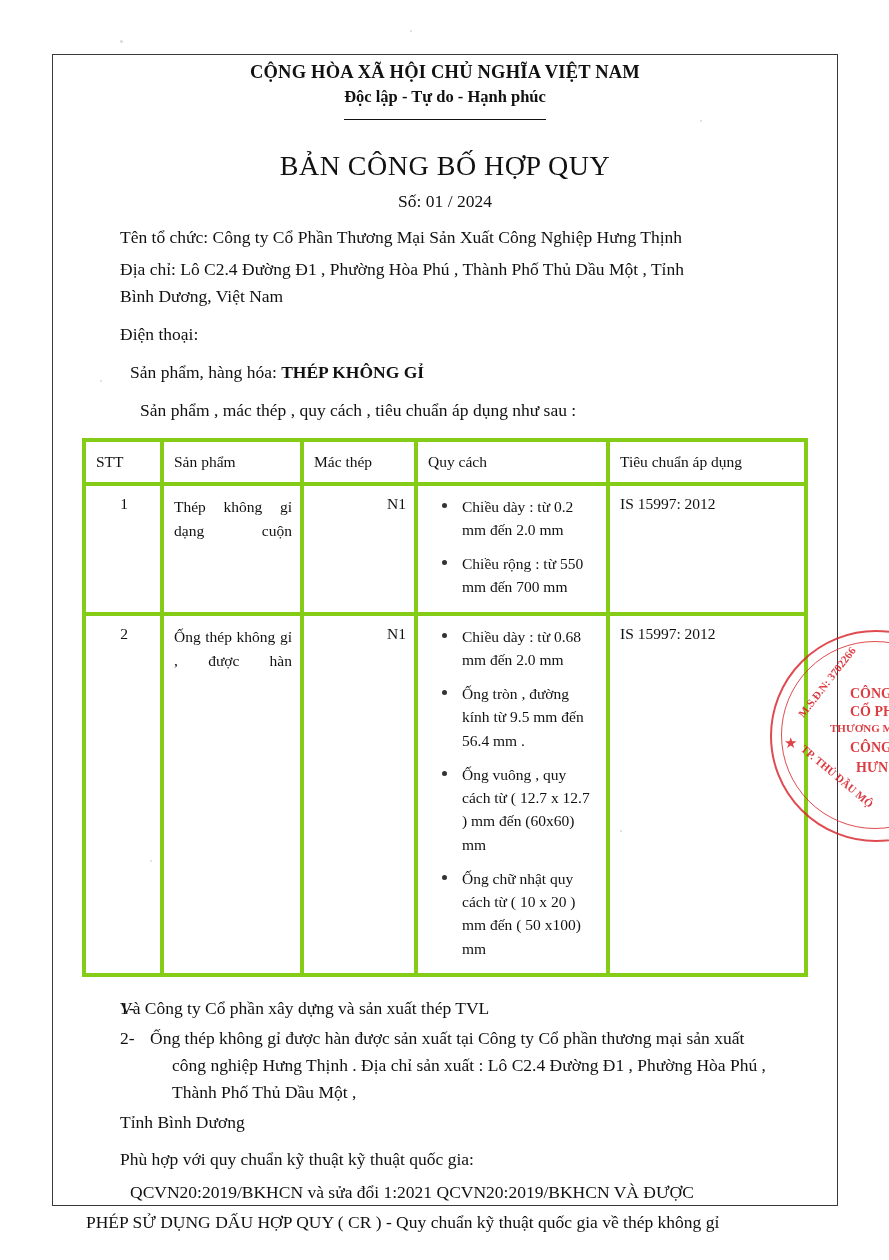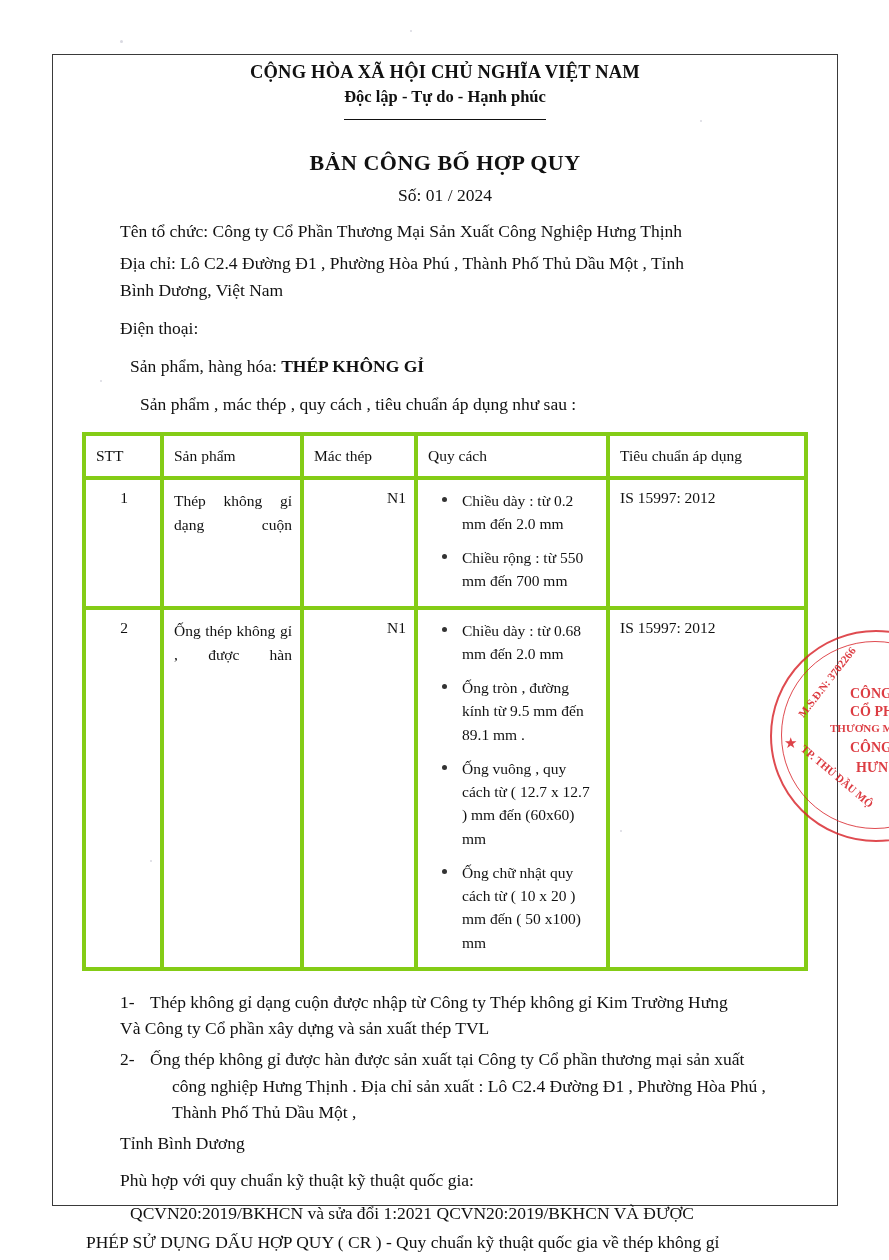--- a/index.html
+++ b/index.html
@@ -48,22 +48,22 @@
   .national-sub {
     font-size: 16.5px;
     font-weight: bold;
     margin-top: 4px;
     display: inline-block;
     border-bottom: 1.5px solid #111;
     padding-bottom: 12px;
   }
 
   .doc-title {
-    font-size: 22px;
-    font-weight: bold;
+    font-size: 28px;
+    font-weight: normal;
     margin-top: 30px;
     letter-spacing: 0.5px;
   }
   .doc-number {
     font-size: 17.5px;
     margin-top: 9px;
   }
 
   .para {
     font-size: 17.5px;
@@ -252,35 +252,34 @@
         </td>
         <td class="c-std">IS 15997: 2012</td>
       </tr>
       <tr>
         <td class="c-stt">2</td>
         <td class="c-prod">Ống thép không gỉ , được hàn</td>
         <td class="c-grade">N1</td>
         <td class="c-spec">
           <ul class="speclist">
             <li>Chiều dày : từ 0.68 mm đến 2.0 mm</li>
-            <li>Ống tròn , đường kính từ 9.5 mm đến 89.1 mm .</li>
+            <li>Ống tròn , đường kính từ 9.5 mm đến 56.4 mm .</li>
             <li>Ống vuông , quy cách từ ( 12.7 x 12.7 ) mm đến (60x60) mm</li>
             <li>Ống chữ nhật quy cách từ ( 10 x 20 ) mm đến ( 50 x100) mm</li>
           </ul>
         </td>
         <td class="c-std">IS 15997: 2012</td>
       </tr>
     </tbody>
   </table>
 
   <div class="notes">
     <div class="note note-1">
       <div class="num">1-</div>
       <div class="txt">
-        <span class="cont">Thép không gỉ dạng cuộn được nhập từ Công ty Thép không gỉ Kim Trường Hưng</span>
         <span class="cont last" style="margin-left:-30px;display:block;">Và Công ty Cổ phần xây dựng và sản xuất thép TVL</span>
       </div>
     </div>
     <div class="note note-2" style="margin-top:4px;">
       <div class="num">2-</div>
       <div class="txt">
         <span class="cont last">Ống thép không gỉ được hàn được sản xuất tại Công ty Cổ phần thương mại sản xuất</span>
         <span class="cont">công nghiệp Hưng Thịnh . Địa chỉ sản xuất : Lô C2.4 Đường Đ1 , Phường Hòa Phú ,</span>
         <span class="cont">Thành Phố Thủ Dầu Một ,</span>
       </div>

